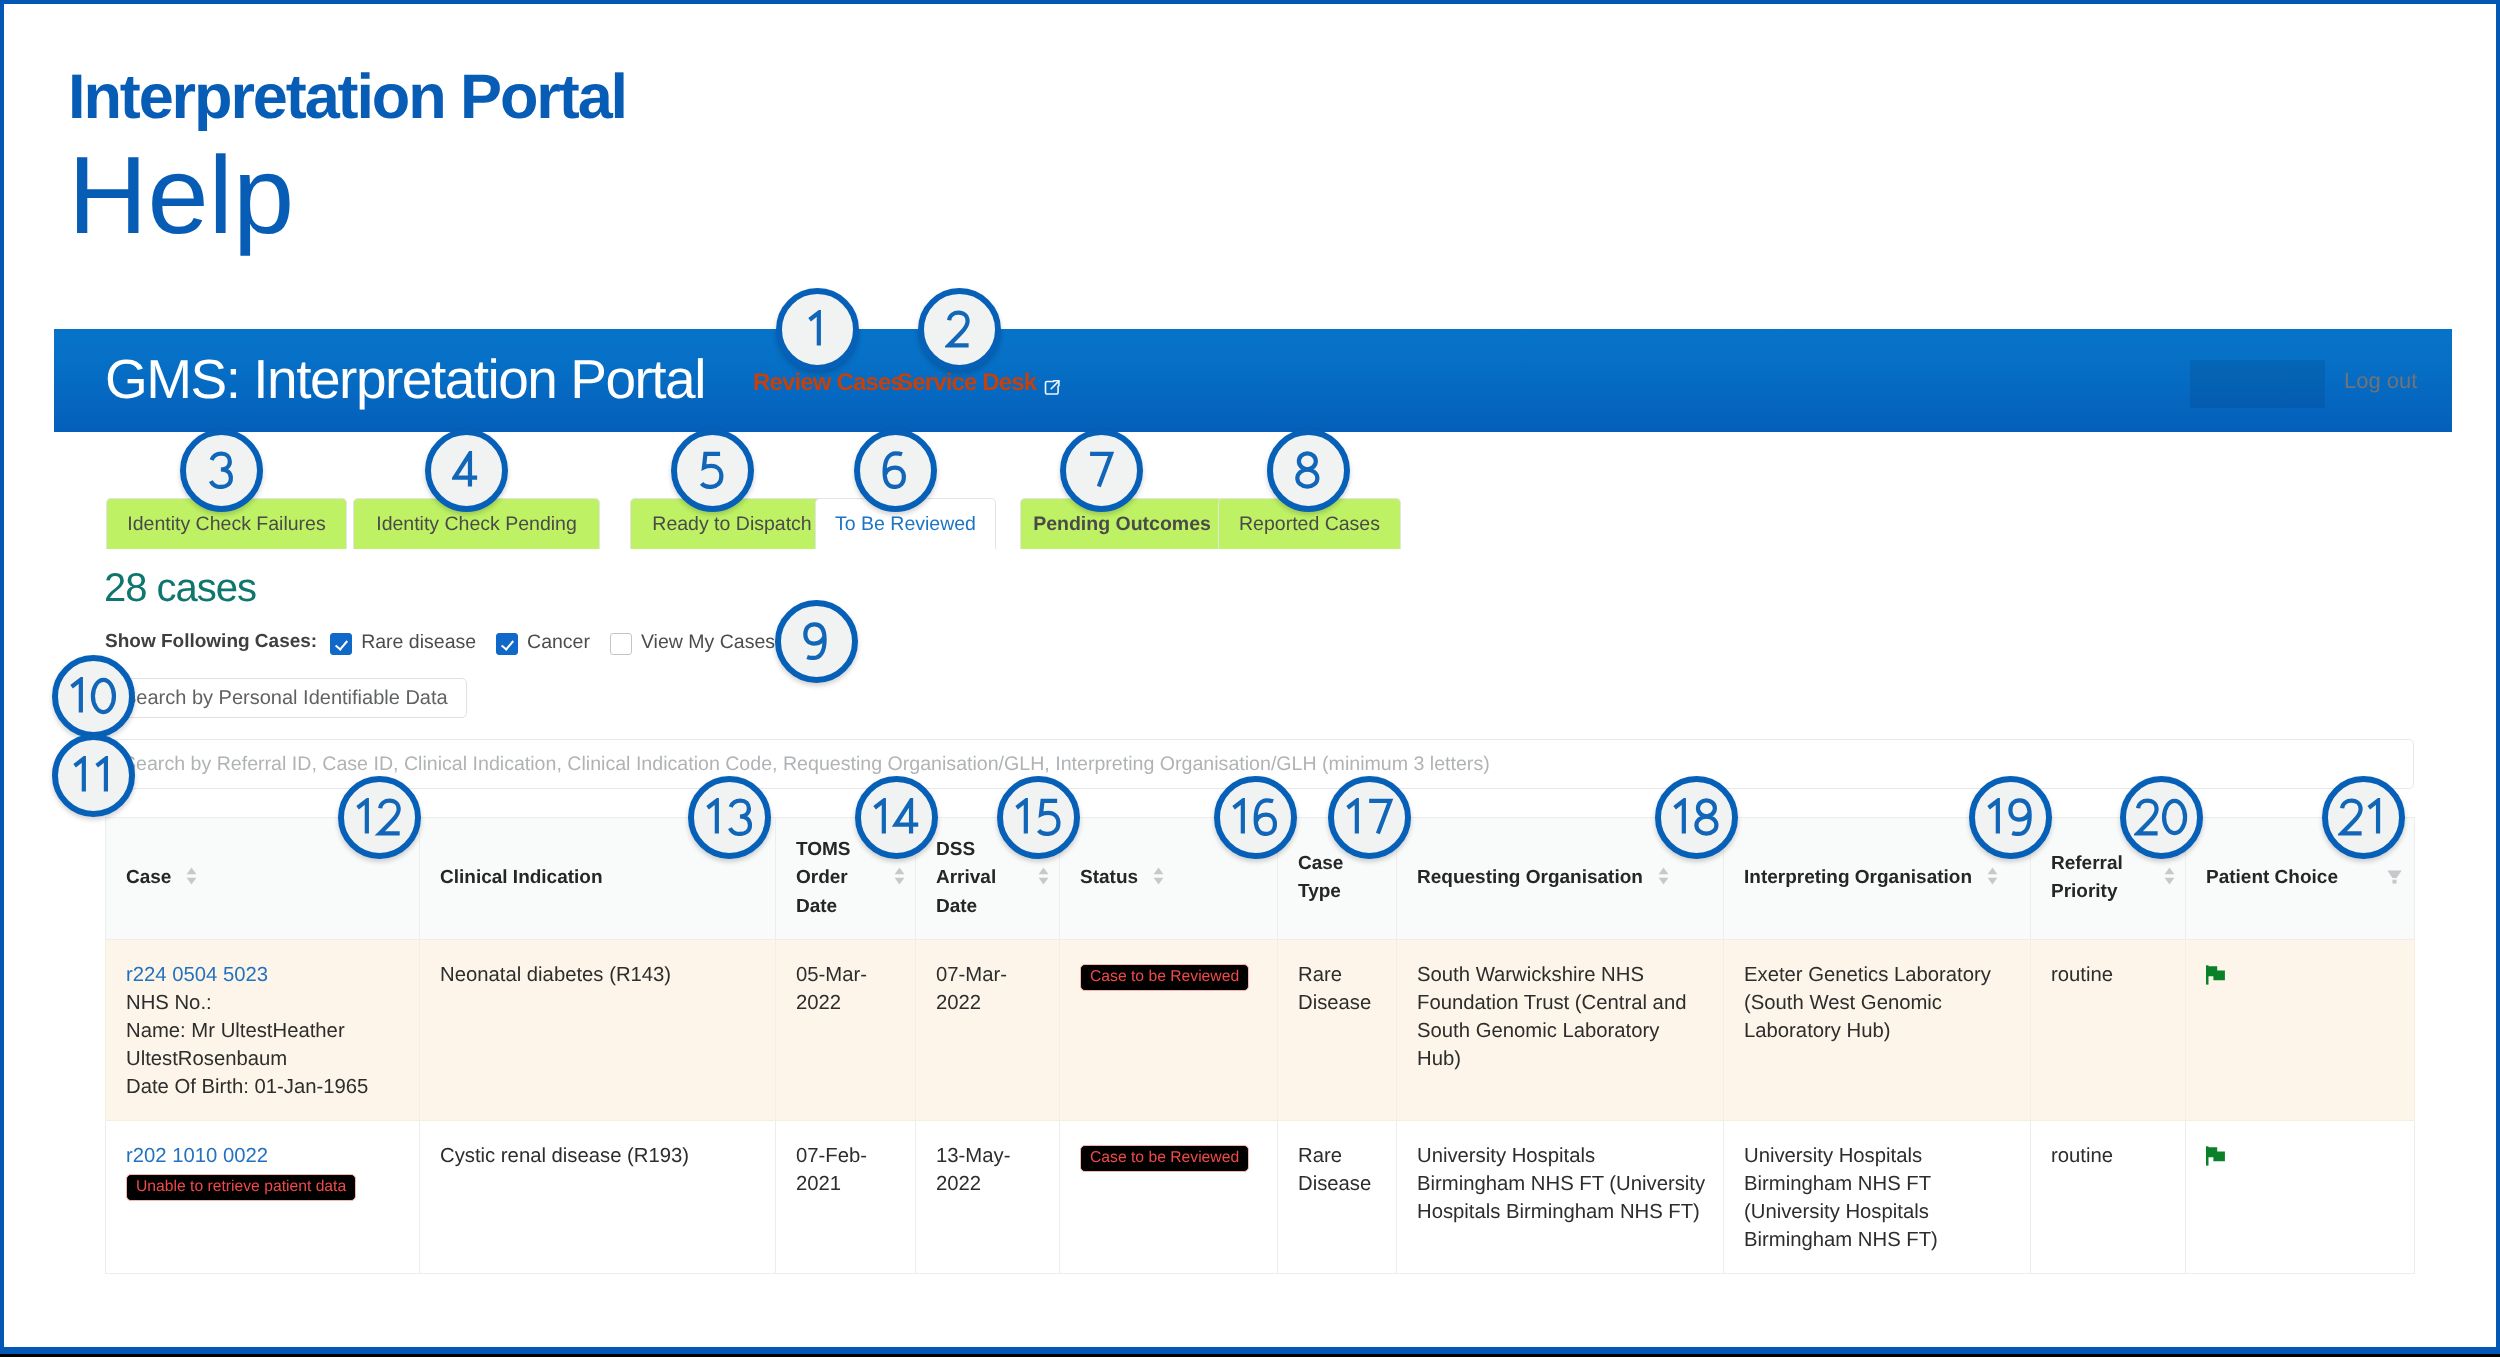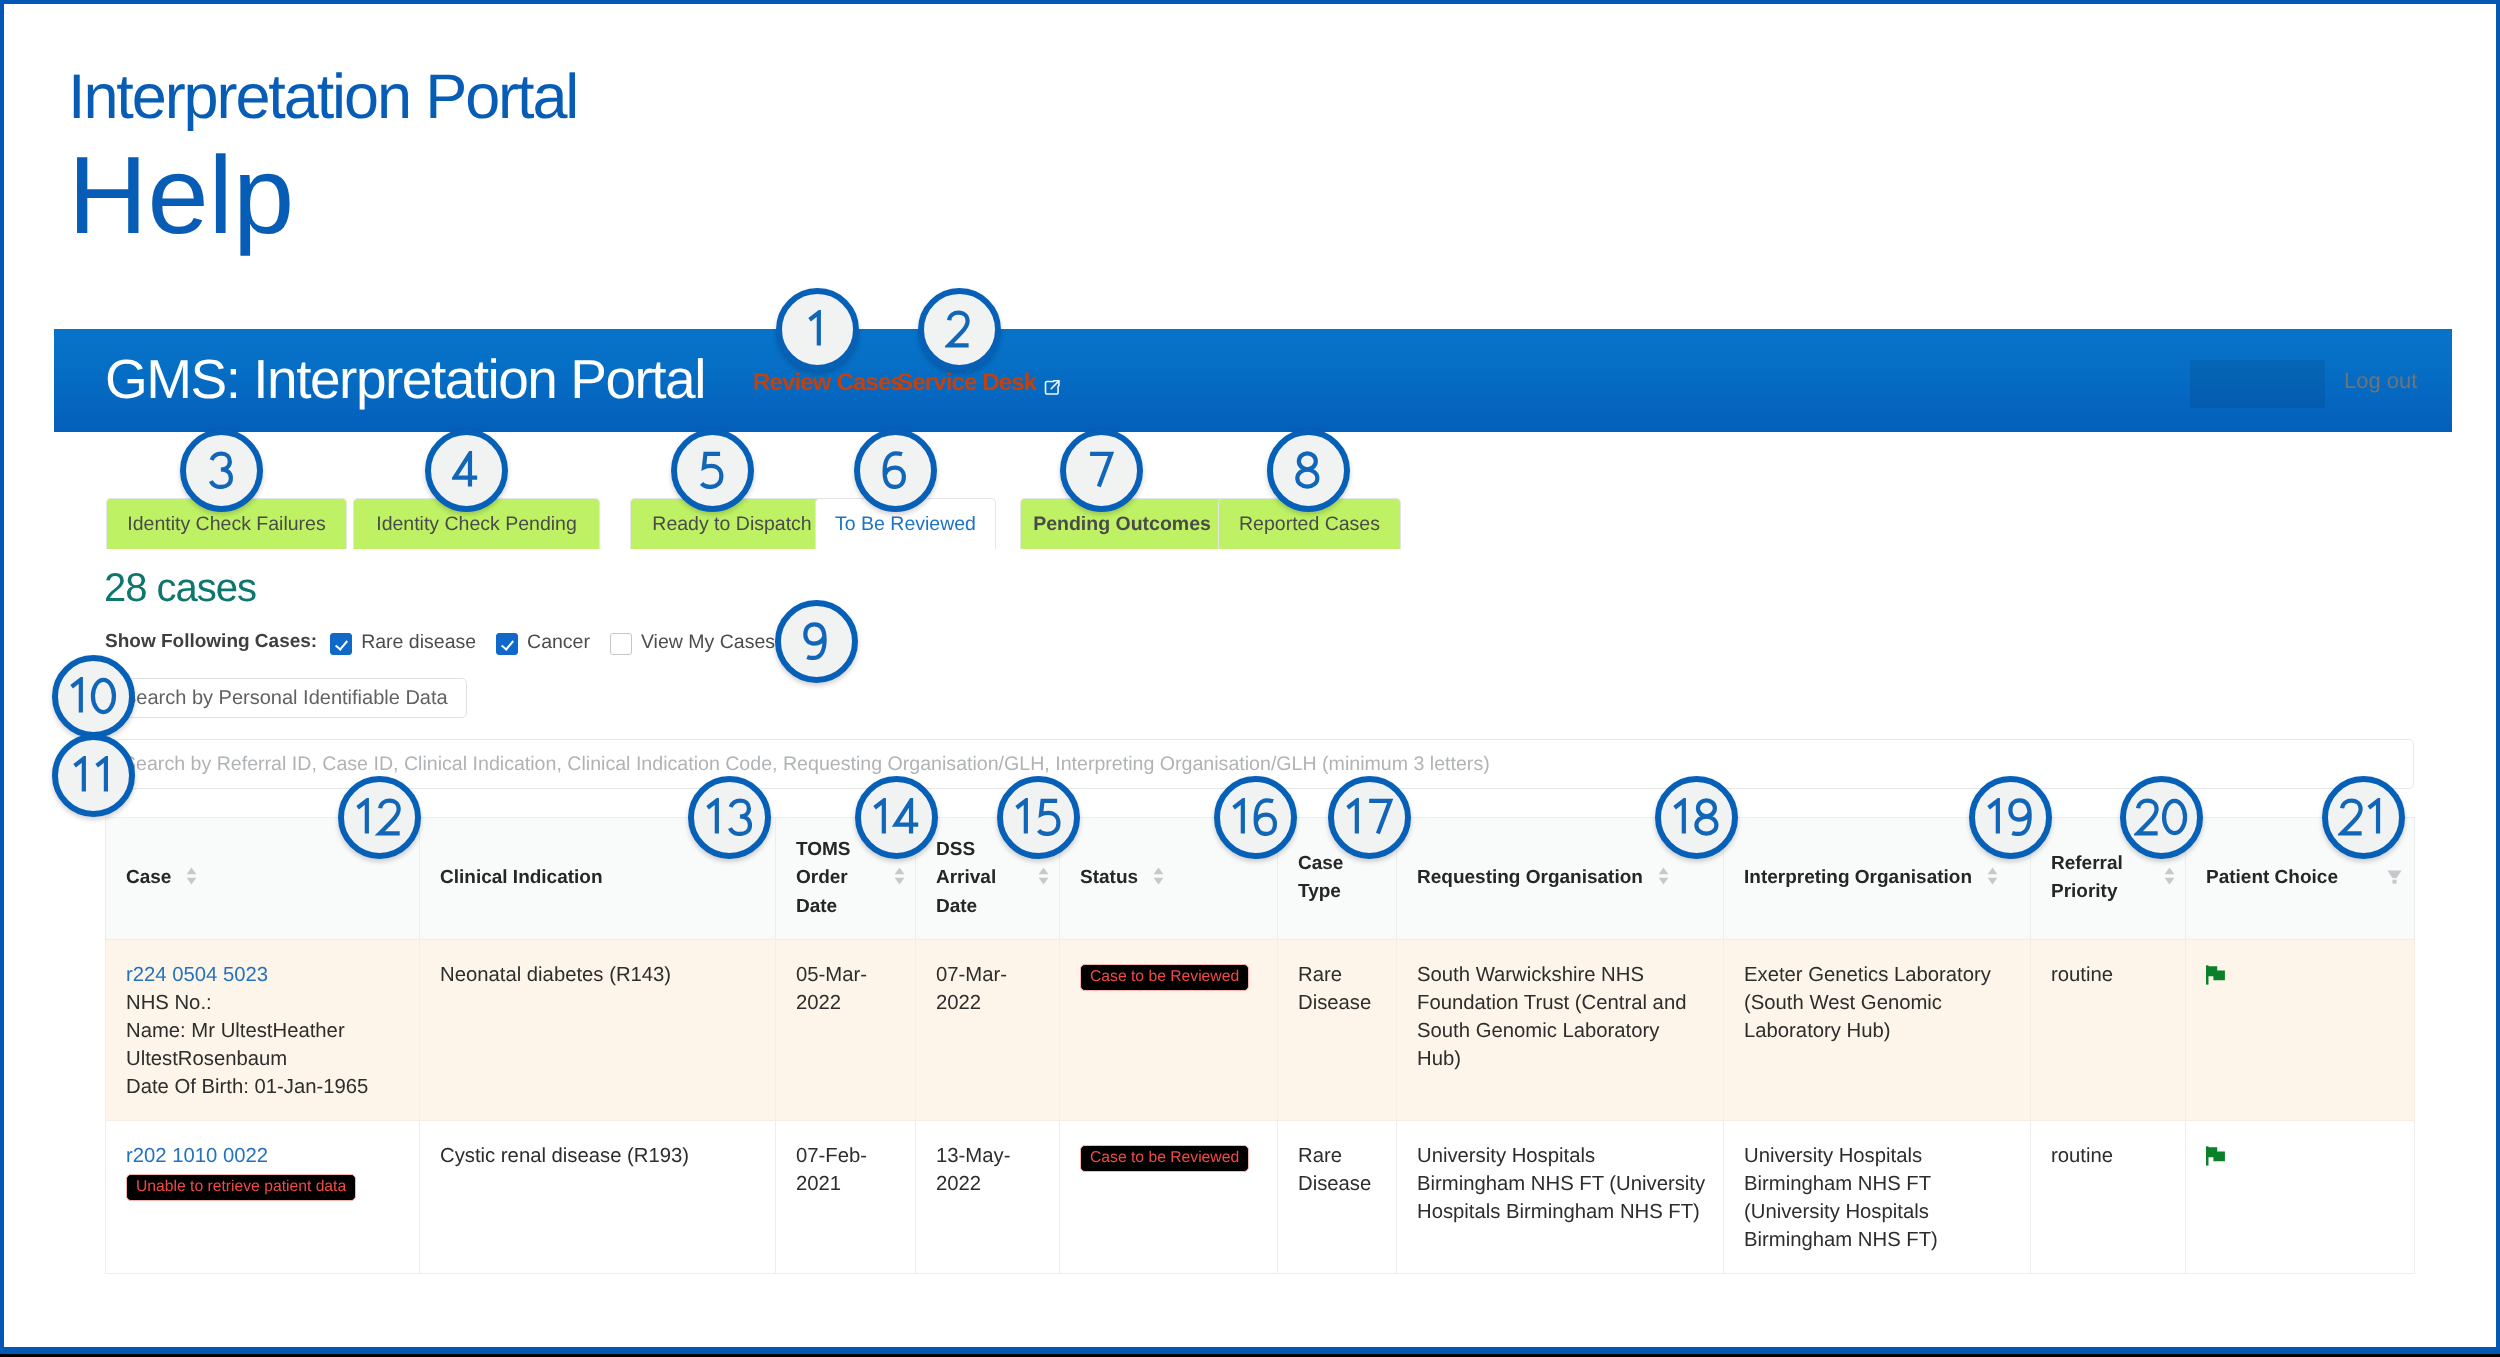--- a/index.html
+++ b/index.html
@@ -13,21 +13,21 @@
   
   .fr{position:absolute;background:#0458b5;}
   .fr-top{left:0;top:0;width:2500px;height:4px;}
   .fr-bottom{left:0;top:1347px;width:2500px;height:7px;}
   .fr-left{left:0;top:0;width:4px;height:1354px;}
   .fr-right{left:2496px;top:0;width:4px;height:1354px;}
   .fr-black{position:absolute;left:0;top:1354px;width:2500px;height:3px;background:#000;}
 
   
   .doc-eyebrow{position:absolute;left:68px;top:66px;font-size:63px;color:#075db5;
-      line-height:1;font-weight:400;letter-spacing:-2.1px;}
+      line-height:1;font-weight:700;letter-spacing:-2.1px;}
   .doc-title{position:absolute;left:68px;top:141px;font-size:110px;color:#075db5;
       line-height:1;font-weight:400;}
 
   
   .app{position:absolute;left:0px;top:0px;width:2500px;height:1357px;}
 
   
   .app-header{position:absolute;left:54px;top:329px;width:2398px;height:103px;
       background:linear-gradient(180deg,#0673c9 0%,#0670c6 30%,#0566c0 70%,#045fba 100%);}
   .app-brand{position:absolute;left:105px;top:352px;font-size:55px;color:#ffffff;font-weight:400;

